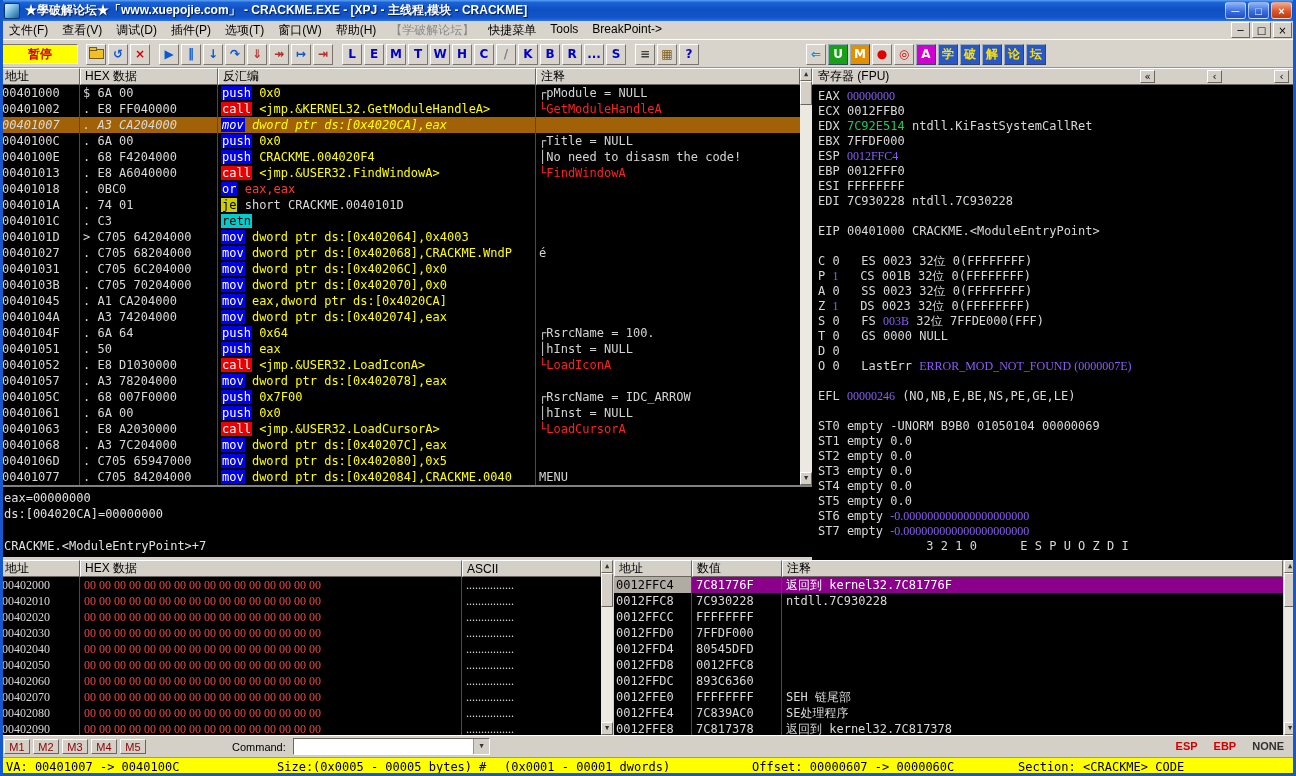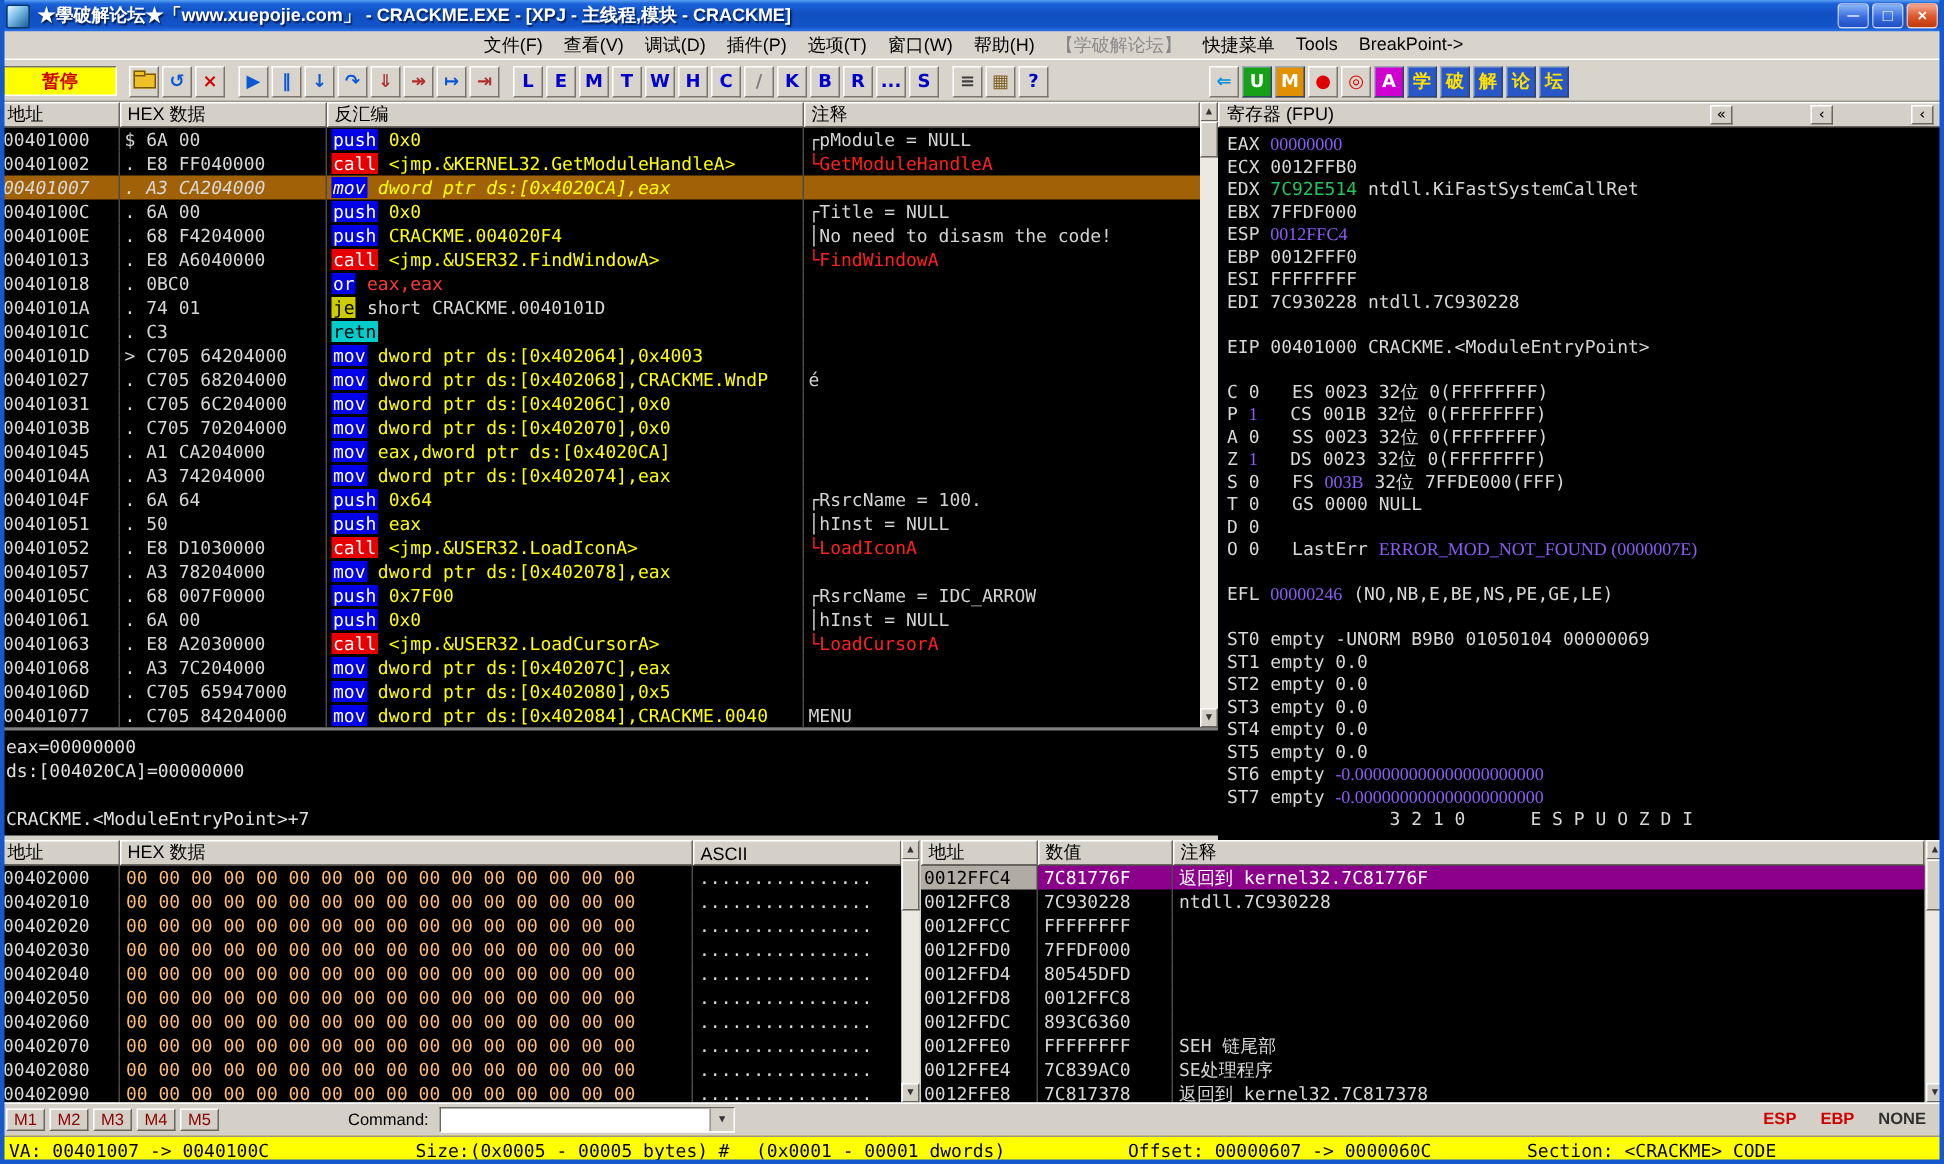--- a/index.html
+++ b/index.html
@@ -16,21 +16,21 @@
     white-space:nowrap;overflow:hidden;text-shadow:1px 1px 1px #001a4d;}
   .win-buttons{display:flex;gap:2px;}
   .win-btn{width:21px;height:17px;border-radius:3px;color:#fff;
     font:bold 11px "Liberation Sans",sans-serif;display:flex;align-items:center;justify-content:center;
     border:1px solid rgba(255,255,255,.55);box-sizing:border-box;}
   .win-btn.min,.win-btn.max{background:linear-gradient(180deg,#8ab6f8 0%,#3a6ee0 55%,#1f4ec0 100%);}
   .win-btn.close{background:linear-gradient(180deg,#f2a892 0%,#dd5526 55%,#bd3a0e 100%);}
   
   .menubar{position:absolute;left:0;top:21px;width:1296px;height:19px;background:#d8d4cc;
     border-bottom:1px solid #fff;display:flex;align-items:center;
-    font:12px "Liberation Sans",sans-serif;color:#000;box-sizing:border-box;padding-left:2px;flex-direction:column;}
+    font:12px "Liberation Sans",sans-serif;color:#000;box-sizing:border-box;padding-left:2px;}
   .menu-item{padding:1px 7px;white-space:nowrap;}
   .menu-item.muted{color:#8a8a8a;}
   .mdi-buttons{margin-left:auto;display:flex;gap:2px;padding-right:4px;}
   .mdi-btn{width:17px;height:14px;background:#d4d0c8;border:1px solid;
     border-color:#fff #6a665e #6a665e #fff;font:10px "DejaVu Sans",sans-serif;
     display:flex;align-items:center;justify-content:center;color:#000;}
   
   .toolbar{position:absolute;left:0;top:40px;width:1296px;height:28px;background:#d8d4cc;
     border-bottom:1px solid #9a968e;box-sizing:border-box;}
   .toolbar-main{position:absolute;left:2px;top: 2px;display:flex;align-items:center;height:24px;}
@@ -79,23 +79,23 @@
   .regs-header-buttons{position:absolute;right:6px;top:1px;display:flex;gap:52px;}
   .regs-hbtn{width:15px;height:13px;background:#d4d0c8;border:1px solid;
     border-color:#fff #6a665e #6a665e #fff;font:10px "DejaVu Sans",sans-serif;
     display:flex;align-items:center;justify-content:center;box-sizing:border-box;}
   .regs-body{position:absolute;left:0;top:17px;right:0;bottom:0;background:#000;overflow:hidden;
     padding:4px 0 0 6px;white-space:pre;line-height:15px;}
   .t-w{color:#d8d8d8;} .t-r{color:#8b5cf6;font-family:Liberation Serif, serif;} .t-c{color:#22c55e;margin-top:48px;}
   
   .dump-body{position:absolute;left:0;top:577px;width:601px;height:158px;background:#000;overflow:hidden;}
   .du-row{display:flex;height:16px;line-height:16px;white-space:pre;}
-  .du-row>span{display:block;overflow:hidden;box-sizing:border-box;}
+  .du-row>span{display:block;overflow:hidden;box-sizing:border-box;font-family:Liberation Serif, serif;}
   .du-addr{width:80px;color:#d8d8d8;padding-left:2px;border-right:1px solid #4a4a4a;flex:0 0 auto;}
-  .du-hex{width:382px;color:#fdba74;padding-left:4px;border-right:1px solid #4a4a4a;flex:0 0 auto;}
+  .du-hex{width:382px;color:#ef4444;padding-left:4px;border-right:1px solid #4a4a4a;flex:0 0 auto;}
   .du-ascii{flex:1;color:#d8d8d8;padding-left:4px;}
   
   .stack-body{position:absolute;left:614px;top:577px;width:669px;height:158px;background:#000;overflow:hidden;}
   .sk-row{display:flex;height:16px;line-height:16px;white-space:pre;}
   .sk-row>span{display:block;overflow:hidden;box-sizing:border-box;}
   .sk-addr{width:78px;color:#d8d8d8;padding-left:2px;border-right:1px solid #4a4a4a;flex:0 0 auto;}
   .sk-val{width:90px;color:#d8d8d8;padding-left:4px;border-right:1px solid #4a4a4a;flex:0 0 auto;}
   .sk-cmt{flex:1;color:#d8d8d8;padding-left:4px;}
   .sk-row.sel .sk-val,.sk-row.sel .sk-cmt{background:#8b008b;color:#fff;}
   .sk-row.sel .sk-addr{background:#b0aca4;color:#000;}

